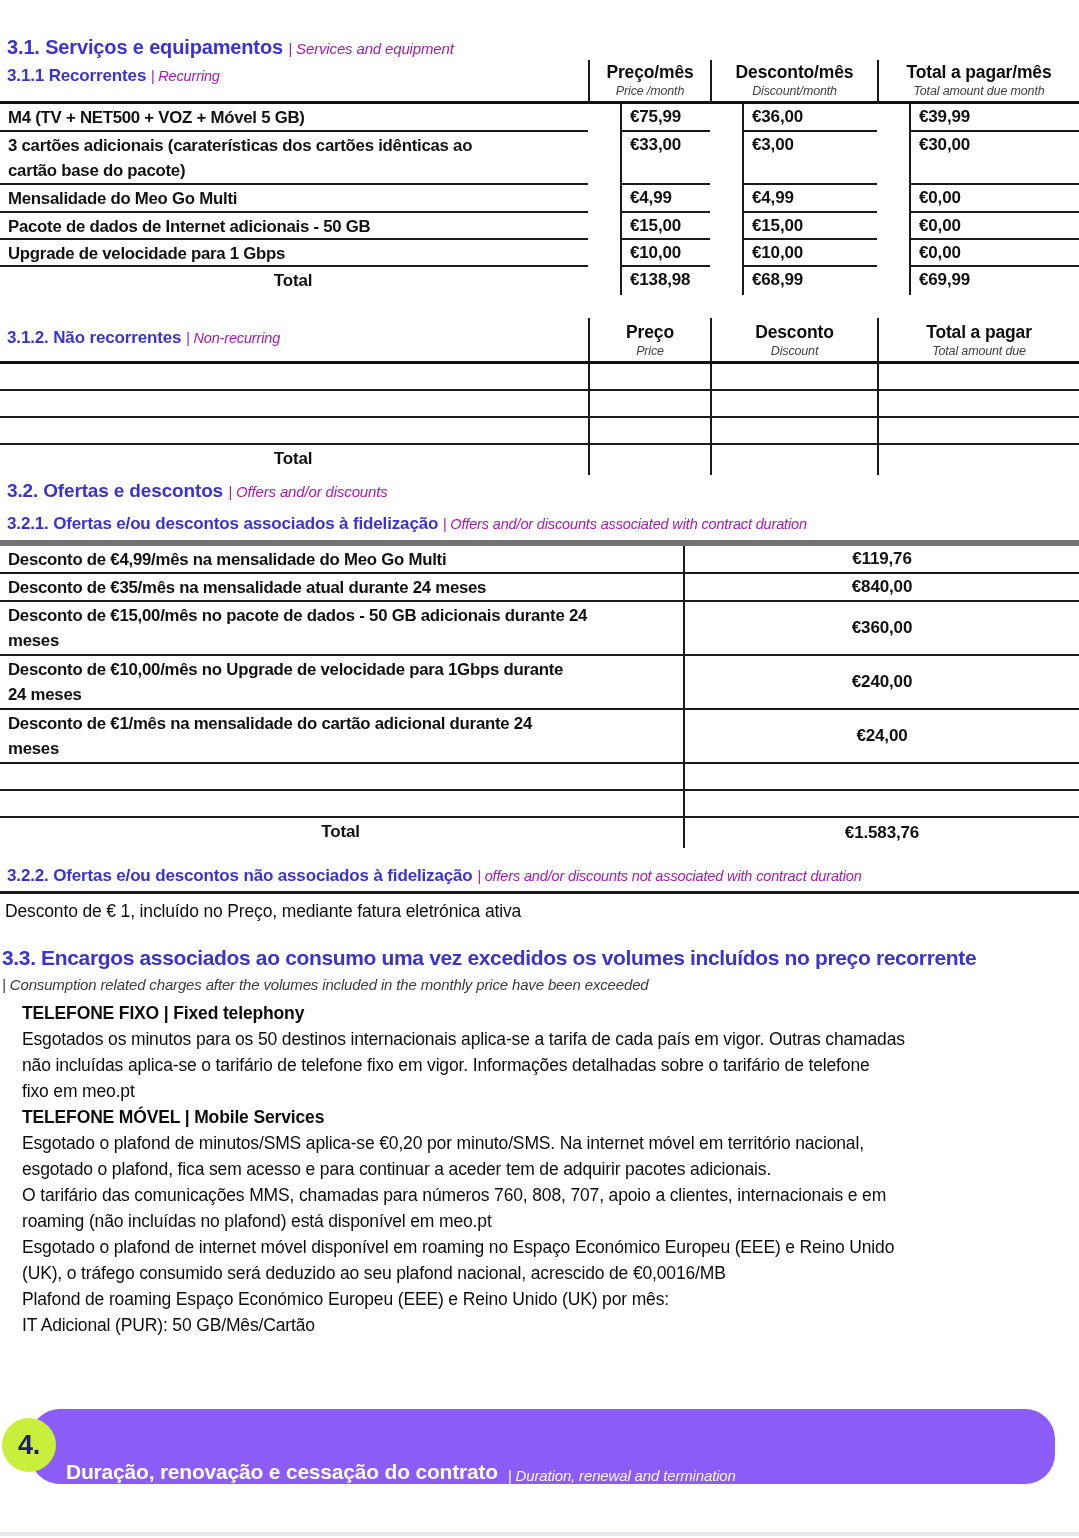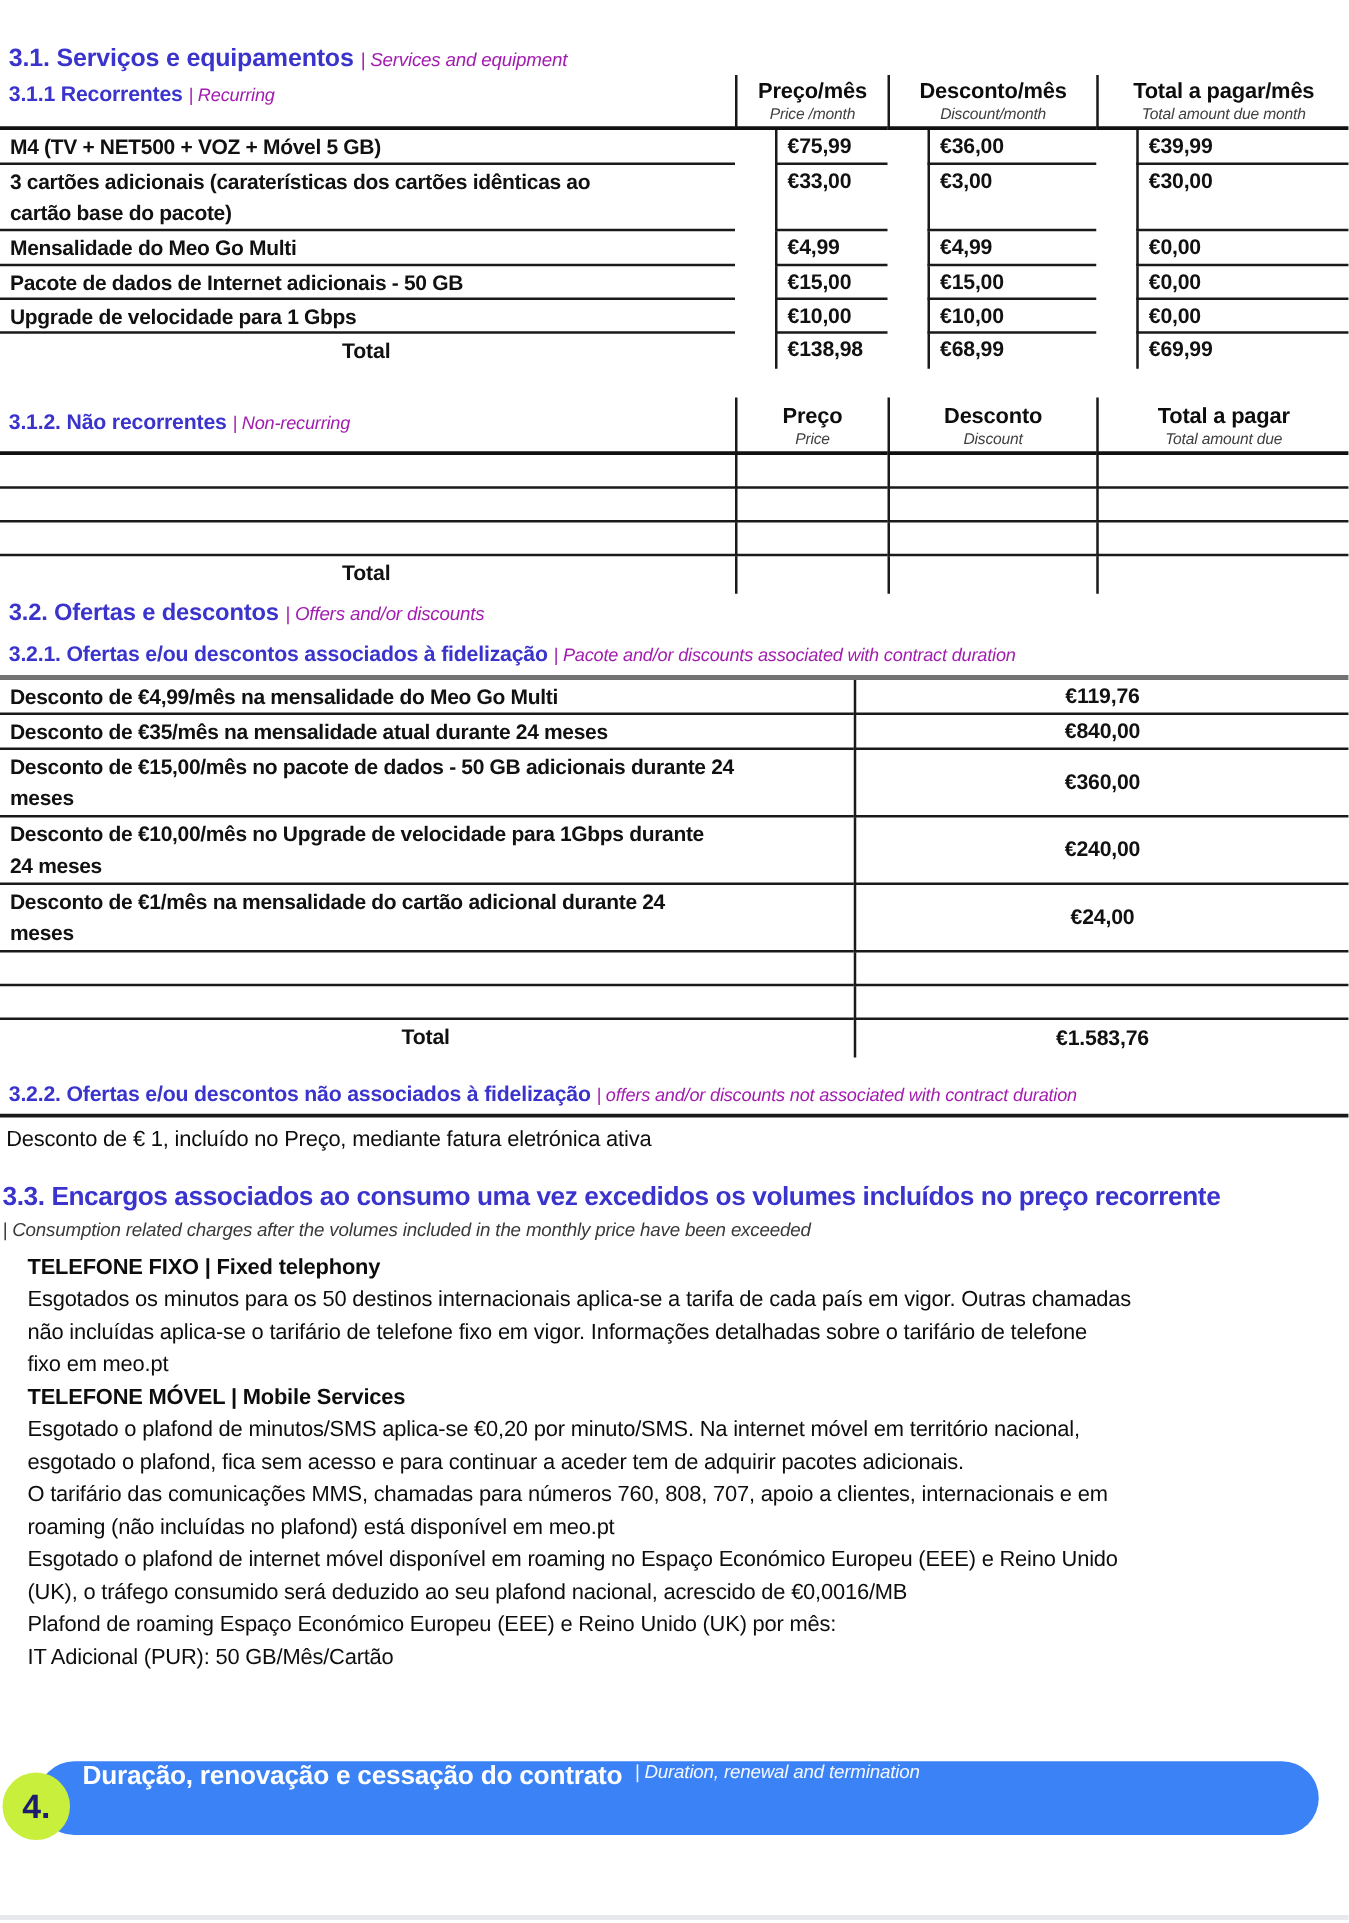--- a/index.html
+++ b/index.html
@@ -26,34 +26,34 @@
   .hl{font-weight:bold;font-size:17.5px;color:#0d0d0d;}
   .hs{font-style:italic;font-size:12.5px;color:#3f3f3f;margin-top:1px;}
   .lbl{font-weight:bold;font-size:16.8px;line-height:25px;white-space:pre-line;letter-spacing:-0.25px;padding-top:1px;}
   .val{text-align:left;font-weight:bold;font-size:17px;padding-top:3px;margin-left:32px;}
   .p2{padding-right:13px;} .p3{padding-right:14px;} .p4{padding-right:18px;}
   .tlbl{text-align:center;font-weight:bold;font-size:17px;padding-right:10px;padding-top:4px;}
   .cval{display:flex;align-items:center;justify-content:center;font-weight:bold;font-size:17px;}
 
   .t311{top:60px;grid-template-columns:588px 122px 167px 202px;grid-template-rows:44px 28px 53px 28px 27px 27px 28px;}
   .t312{top:318px;grid-template-columns:588px 122px 167px 202px;grid-template-rows:46px 27px 27px 27px 30px;}
-  .t321{top:540px;grid-template-columns:683px 396px;grid-template-rows:28px 28px 54px 54px 54px 27px 27px 30px;border-top:4px solid #737373;}
+  .t321{top:540px;grid-template-columns:683px 396px;grid-template-rows:28px 28px 54px 54px 54px 27px 27px 30px;border-top:6px solid #737373;}
 
   .rule{position:absolute;left:0;width:1079px;height:3px;background:#1a1a1a;}
 
   .body-text{font-size:17.5px;line-height:26px;color:#0d0d0d;white-space:pre-line;}
   .bold-line{font-weight:bold;font-size:17.5px;line-height:26px;color:#0d0d0d;}
 
   .sec33-title{left:2px;top:946px;font-size:21px;letter-spacing:-0.35px;}
   .sec33-sub{left:2px;top:976px;font-style:italic;font-size:15px;color:#3a3a3a;}
   .sec33-content{left:22px;top:1000px;width:1040px;}
 
   
-  .pill{position:absolute;left:30px;top:1409px;width:1025px;height:59px;background:#3b82f6;border-radius:30px;
-        display:flex;align-items:flex-start;padding-left:36px;box-sizing:border-box;}
+  .pill{position:absolute;left:30px;top:1409px;width:1025px;height:75px;background:#8b5cf6;border-radius:30px;
+        display:flex;align-items:flex-end;padding-left:36px;box-sizing:border-box;}
   .pill-title{color:#ffffff;font-weight:bold;font-size:21px;letter-spacing:-0.2px;}
   .pill-en{color:rgba(255,255,255,0.95);font-style:italic;font-size:15px;margin-left:10px;}
   .badge{position:absolute;left:2px;top:1418px;width:54px;height:54px;border-radius:50%;background:#c9ef3d;
          display:flex;align-items:center;justify-content:center;font-weight:bold;font-size:27px;color:#1d1d70;}
   .bottom-strip{position:absolute;left:0;top:1532px;width:1079px;height:4px;background:#e8e9ee;}
 </style>
 </head>
 <body>
 
 <div class="page">
@@ -156,21 +156,21 @@
     <div class="c vb"></div>
   </div>
 
   <div class="abs sec-title-lg" style="left:7px;top:480px;font-size:19px;">
     <span class="h-blue">3.2. Ofertas e descontos</span>
     <span class="en">| Offers and/or discounts</span>
   </div>
 
   <div class="abs sec-title-md" style="left:7px;top:514px;">
     <span class="h-blue">3.2.1. Ofertas e/ou descontos associados à fidelização</span>
-    <span class="en">| Pacote and/or discounts associated with contract duration</span>
+    <span class="en">| Offers and/or discounts associated with contract duration</span>
   </div>
 
   <div class="t t321">
     <div class="c lbl rb">Desconto de €4,99/mês na mensalidade do Meo Go Multi</div>
     <div class="c cval vb rb">€119,76</div>
 
     <div class="c lbl rb">Desconto de €35/mês na mensalidade atual durante 24 meses</div>
     <div class="c cval vb rb">€840,00</div>
 
     <div class="c lbl rb">Desconto de €15,00/mês no pacote de dados - 50 GB adicionais durante 24

